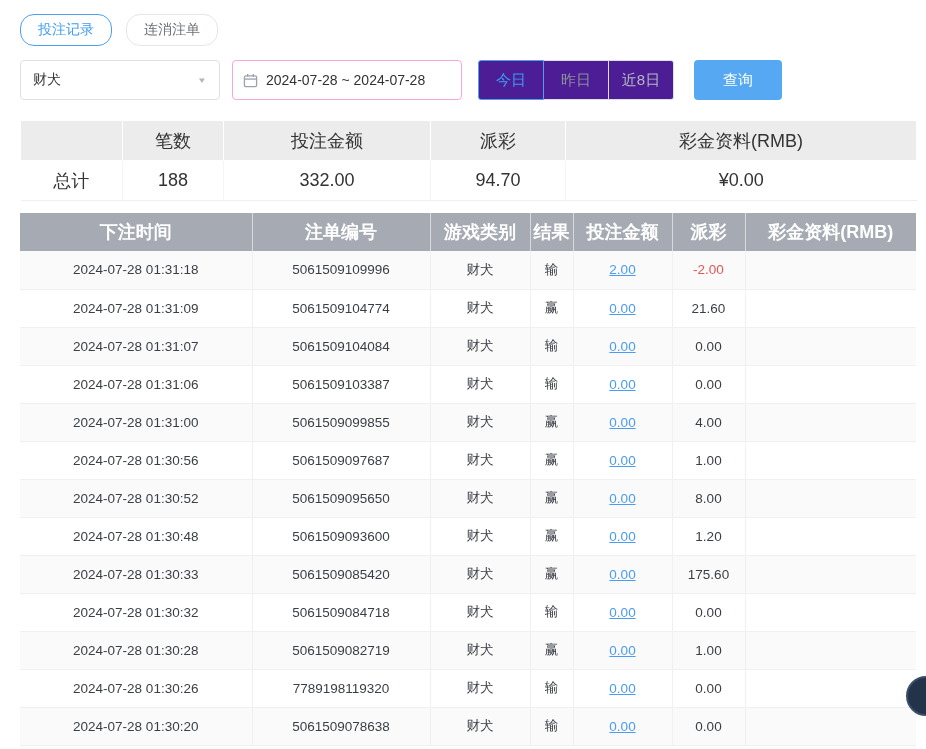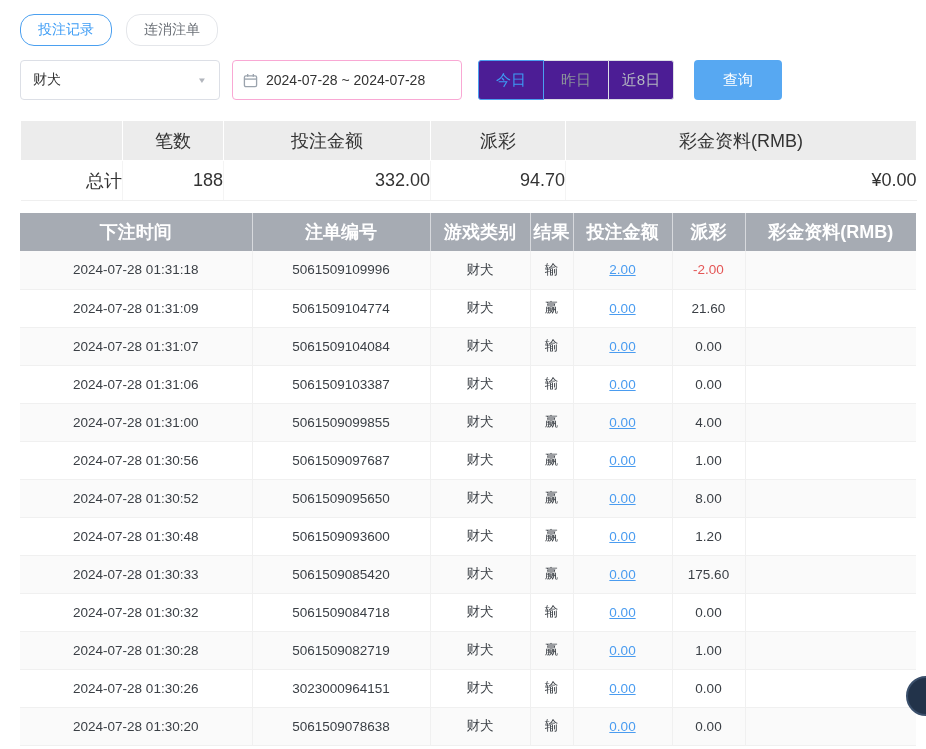--- a/index.html
+++ b/index.html
@@ -67,21 +67,21 @@
 
   
   table { border-collapse: collapse; table-layout: fixed; width: 896px; }
   .summary { margin-bottom: 12px; font-size: 18px; }
   .summary th {
     background: #ececec; height: 40px;
     font-weight: normal; color: #333; text-align: center;
     border: 1px solid #fff;
   }
   .summary td {
-    background: #fff; height: 40px; text-align: right; color: #333;
+    background: #fff; height: 40px; text-align: center; color: #333;
     border-bottom: 1px solid #efefef; border-right: 1px solid #f4f4f4;
   }
   .summary td:last-child { border-right: none; }
 
   
   .bet-table th {
     background: #a6abb3; color: #fff; height: 38px;
     font-size: 18px; font-weight: bold; text-align: center;
     border-right: 1px solid rgba(255,255,255,0.55);
   }
@@ -285,21 +285,21 @@
           <td>2024-07-28 01:30:28</td>
           <td>5061509082719</td>
           <td>财犬</td>
           <td>赢</td>
           <td><span class="bet-link">0.00</span></td>
           <td>1.00</td>
           <td></td>
         </tr>
         <tr>
           <td>2024-07-28 01:30:26</td>
-          <td>3023000964151</td>
+          <td>7789198119320</td>
           <td>财犬</td>
           <td>输</td>
           <td><span class="bet-link">0.00</span></td>
           <td>0.00</td>
           <td></td>
         </tr>
         <tr>
           <td>2024-07-28 01:30:20</td>
           <td>5061509078638</td>
           <td>财犬</td>

